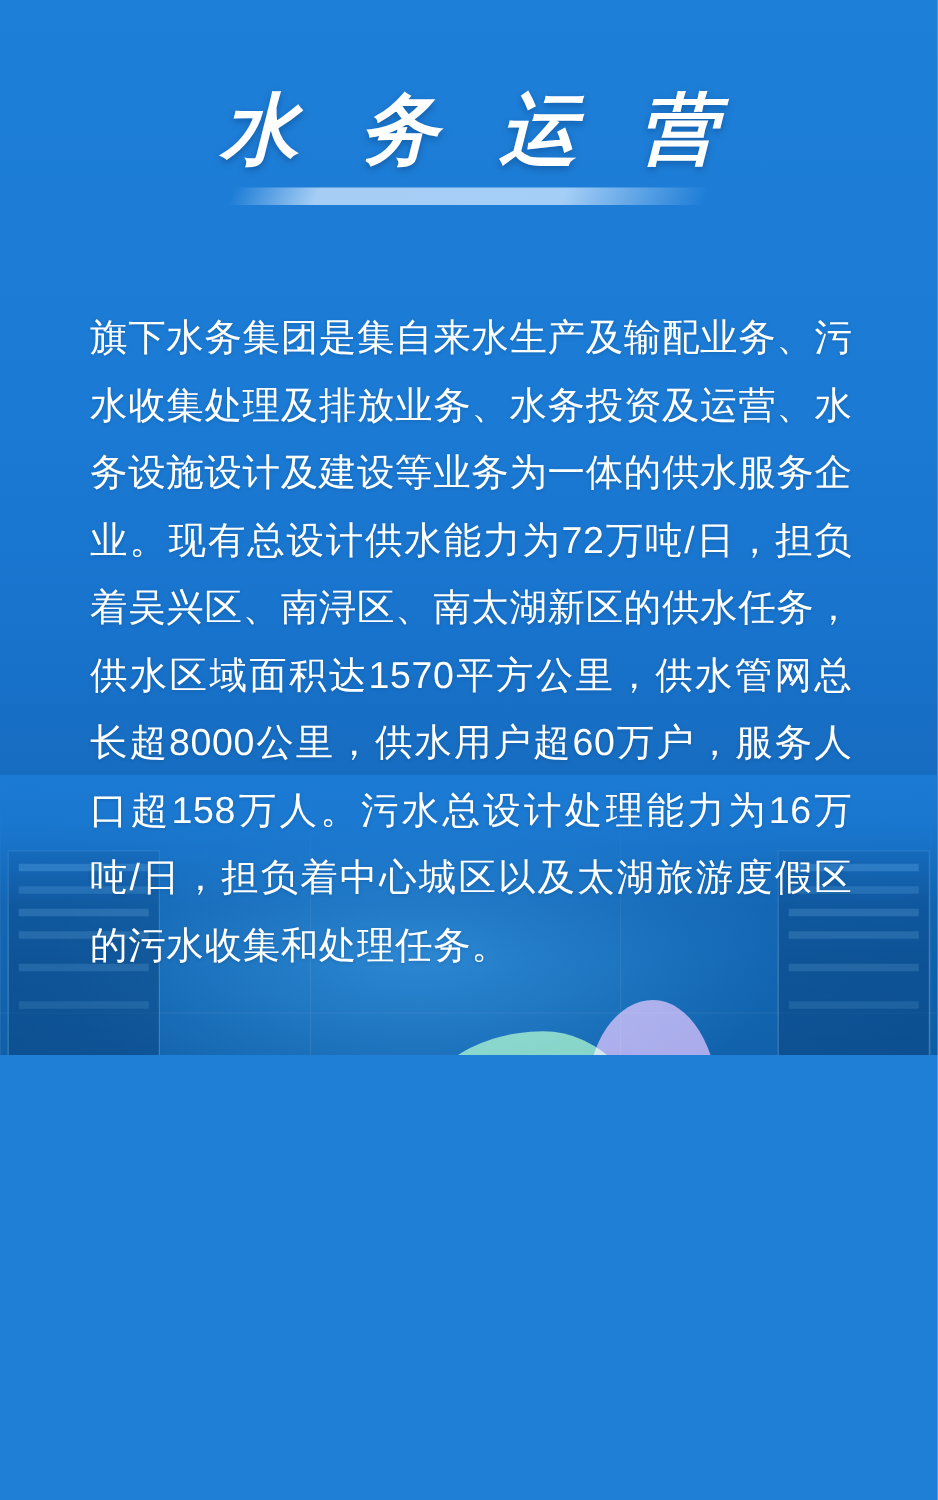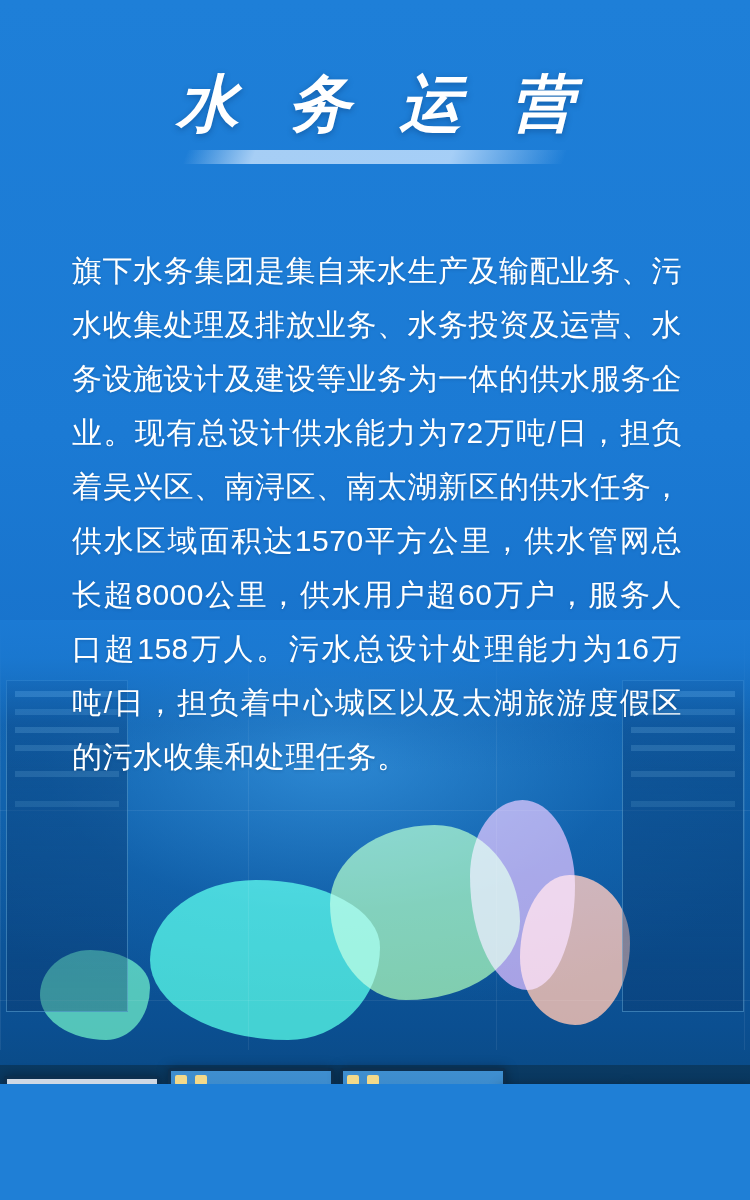--- a/index.html
+++ b/index.html
@@ -10,21 +10,21 @@
     width: 750px;
     height: 1200px;
     overflow: hidden;
     font-family: "Liberation Sans", sans-serif;
     background: #1f7fd6;
   }
 
   .page {
     position: relative;
     width: 750px;
-    height: 1084px;
+    height: 844px;
     overflow: hidden;
     background: linear-gradient(180deg, #1e7fd8 0%, #1b7ad4 40%, #1873cc 60%, #145fa8 100%);
   }
 
   
   .bg-photo {
     position: absolute;
     left: 0;
     top: 620px;
     width: 750px;

